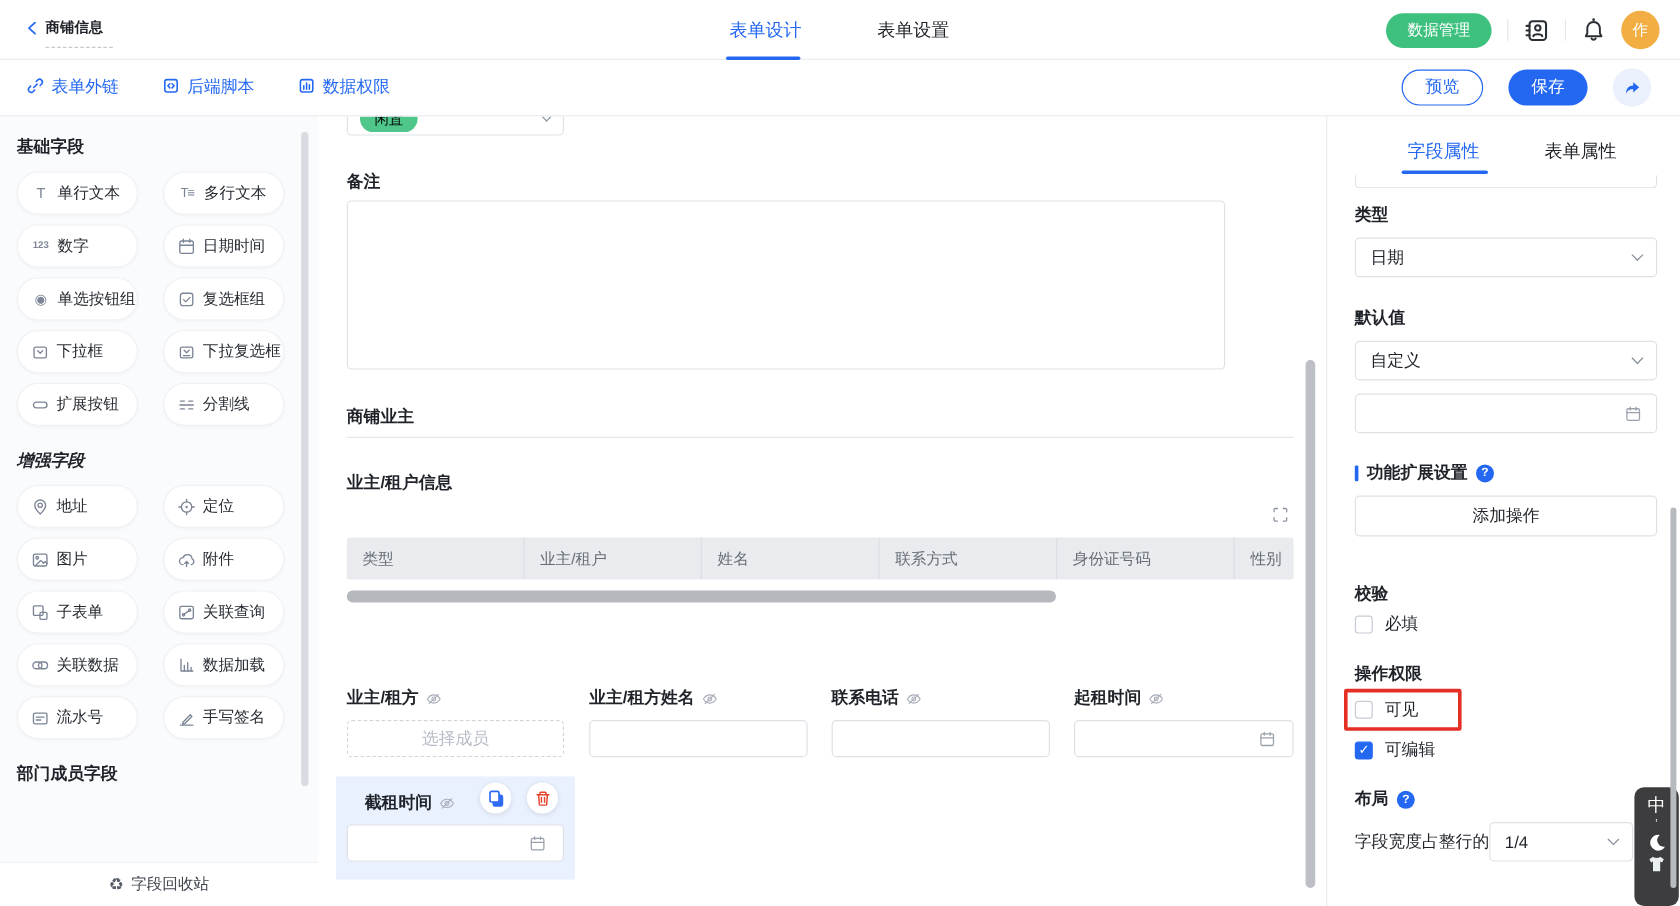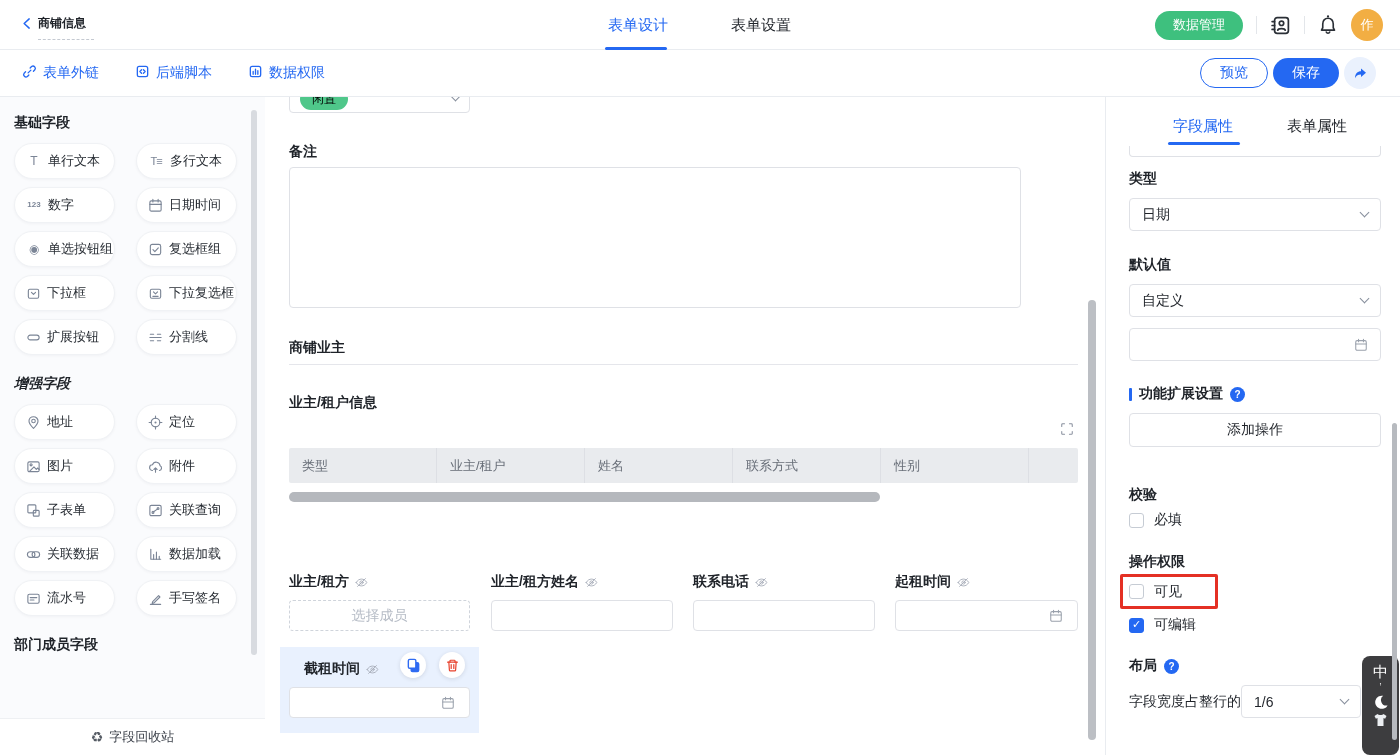--- a/index.html
+++ b/index.html
@@ -26,21 +26,21 @@
   .hdr-tab-underline { position:absolute; left:605px; top:47px; width:62px; height:3px; background:#2468f2; border-radius:2px; }
   .hdr-right { position:absolute; right:17px; top:0; height:50px; display:flex; align-items:center; gap:13px; }
   .pill-green { height:29px; padding:0 18px; border-radius:15px; background:#3ec07e; color:#fff; font-size:13px; display:flex; align-items:center; cursor:pointer; }
   .vdiv { width:1px; height:18px; background:#e3e6ea; }
   .avatar { width:32px; height:32px; border-radius:50%; background:#f2ae43; color:#fff; font-size:13px; display:flex; align-items:center; justify-content:center; }
 
   
   .toolbar { position:absolute; left:0; top:50px; width:1400px; height:47px; background:#fff; border-bottom:1px solid #e9ecf0; z-index:10; }
   .tb-links { position:absolute; left:22px; top:0; height:46px; display:flex; align-items:center; gap:36px; }
   .tb-link { display:flex; gap:6px; color:#2468f2; font-size:14px; cursor:pointer; }
-  .tb-right { position:absolute; right:24px; top:0; height:46px; display:flex; align-items:center; gap:5px; }
+  .tb-right { position:absolute; right:24px; top:0; height:46px; display:flex; align-items:center; gap:21px; }
   .btn-outline { height:30px; padding:0 19px; border:1px solid #2468f2; border-radius:15px; color:#2468f2; background:#fff; font-size:14px; display:flex; align-items:center; cursor:pointer; }
   .btn-primary { height:30px; padding:8px 19px; border-radius:15px; color:#fff; background:#2468f2; font-size:14px; display:flex; align-items:center; cursor:pointer; }
   .btn-share { width:32px; height:32px; border-radius:50%; background:#eaf1fd; display:flex; align-items:center; justify-content:center; cursor:pointer; }
 
   
   .sidebar { position:absolute; left:0; top:97px; width:265px; height:658px; background:#fafbfd; overflow:hidden; }
   .sb-inner { padding:0 14px; }
   .sb-h { font-size:14px; font-weight:bold; color:#1f2329; }
   .pillgrid { display:grid; grid-template-columns:101px 101px; column-gap:21px; row-gap:8px; margin-top:11px; }
   .pill { height:36px; background:#fff; border:1px solid #f0f2f5; border-radius:18px; box-shadow:0 1px 3px rgba(31,35,41,.04); display:flex; align-items:center; padding-left:11px; gap:6px; font-size:13px; color:#272c33; cursor:grab; white-space:nowrap; overflow:hidden; }
@@ -322,20 +322,21 @@
 
   <div class="c-label abs" style="left:24px; top:297px;">业主/租户信息</div>
   <svg class="ic gray abs" style="left:795px; top:325px; width:14px; height:14px;" viewBox="0 0 16 16">
     <path d="M2 5.2 V3 Q2 2 3 2 H5.2 M10.8 2 H13 Q14 2 14 3 V5.2 M14 10.8 V13 Q14 14 13 14 H10.8 M5.2 14 H3 Q2 14 2 13 V10.8"></path>
   </svg>
   <div class="thead" style="left:24px; top:351px; width:789px; height:35px;">
     <div class="th">类型</div>
     <div class="th">业主/租户</div>
     <div class="th">姓名</div>
     <div class="th">联系方式</div>
+    <div class="th">身份证号码</div>
     <div class="th">性别</div>
   </div>
   <div class="hscroll" style="left:24px; top:395px; width:591px;"></div>
 
   <div class="flabel abs" style="left:24px; top:476px;">
     <span class="c-label">业主/租方</span>
     <svg class="ic" style="width:13px;height:13px;stroke:#a6acb8;stroke-width:1.1;" viewBox="0 0 16 16">
         <path d="M1.5 8 C3.2 5 5.5 3.8 8 3.8 C10.5 3.8 12.8 5 14.5 8 C12.8 11 10.5 12.2 8 12.2 C5.5 12.2 3.2 11 1.5 8 Z"></path>
         <circle cx="8" cy="8" r="2"></circle>
         <path d="M3.2 12.8 L12.8 3.2"></path>
@@ -461,21 +462,21 @@
     <span class="cb on"></span>
     <span>可编辑</span>
   </div>
 
   <div class="sec-title-row" style="top:560px;">
     <span class="p-label" style="position:static;">布局</span>
     <span class="qmark"></span>
   </div>
   <div class="abs" style="left:23px; top:596px; font-size:14px; color:#1f2329;">字段宽度占整行的</div>
   <div class="p-select" style="left:135px; top:588px; width:120px;">
-    <span>1/6</span>
+    <span>1/4</span>
     <span class="cdown"></span>
   </div>
 </div>
 
 <div class="p-scroll"></div>
 
 <div class="ime">
   <span class="zh">中</span>
   <span class="punct">’</span>
   <svg width="16" height="16" viewBox="0 0 16 16">

